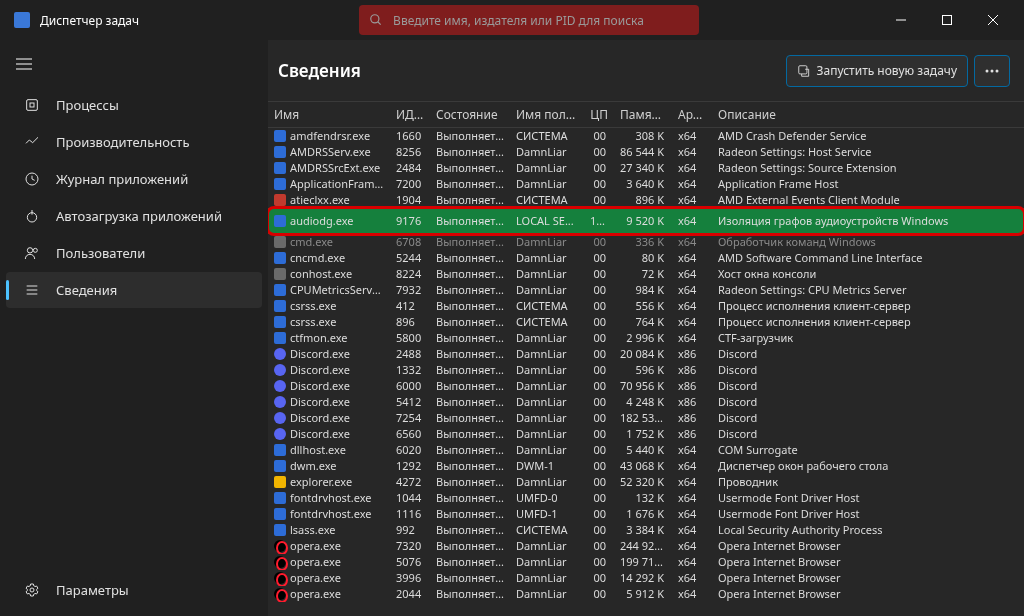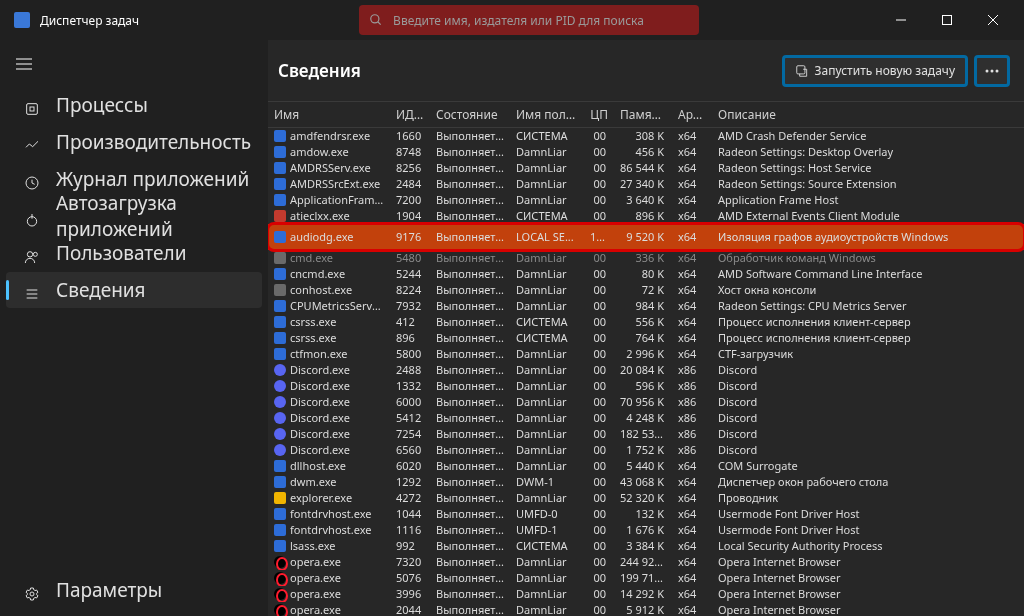--- a/index.html
+++ b/index.html
@@ -49,21 +49,21 @@
     display:flex; flex-direction:column;
   }
   .hamburger { width:40px;height:36px; display:flex; align-items:center; justify-content:center; margin-left:4px; margin-bottom:4px;}
   .nav { flex:1; }
   .nav-item {
     height:36px;
     display:flex; align-items:center;
     padding:0 12px 0 18px;
     gap:16px;
     color:#e0e0e0;
-    font-size:19px;
+    font-size:13px;
     border-radius:4px;
     margin:1px 6px;
   }
   .nav-item.active {
     background:#2d2d2d;
     position:relative;
   }
   .nav-item.active::before{
     content:""; position:absolute; left:0; top:8px; bottom:8px; width:3px;
     background:#4cc2ff; border-radius:2px;
@@ -76,21 +76,21 @@
     height:62px;
     display:flex; align-items:center;
     padding:0 14px 0 10px;
     border-bottom:1px solid #3a3a3a;
   }
   .page-title { font-size:17px; font-weight:600; color:#fff; }
   .header-actions { margin-left:auto; display:flex; gap:6px; align-items:center;}
   .hbtn {
     height:32px; padding:0 10px;
     display:flex; align-items:center; gap:6px;
-    background:#2f2f2f; border:3px solid #0369a1; border-radius:4px;
+    background:#2f2f2f; border:1px solid #0369a1; border-radius:4px;
     font-size:12px; color:#e0e0e0;
   }
   .hbtn-icon{width:14px;height:14px;}
   .more-btn { width:36px; justify-content:center; padding:0;}
   .table-wrap { flex:1; overflow:hidden; }
   table { border-collapse:collapse; width:100%; table-layout:fixed;}
   thead th {
     text-align:left; font-weight:400; color:#cfcfcf; font-size:12px;
     padding:4px 6px; height:22px;
     border-bottom:1px solid #3a3a3a;
@@ -98,21 +98,21 @@
   }
   tbody td {
     padding:0 6px; height:16px; line-height:16px;
     font-size:11px; color:#dcdcdc;
     white-space:nowrap; overflow:hidden; text-overflow:ellipsis;
   }
   tbody tr.highlight {
     outline:3px solid #d80000;
     outline-offset:-1px;
     border-radius:6px;
-    background:#c2410c;
+    background:#15803d;
   }
   tbody tr.highlight td { height:26px; line-height:26px; }
   tbody tr.blurred td { color:#8a8a8a; filter:blur(0.3px); }
   .col-name { width:122px; }
   .col-pid { width:40px; }
   .col-status { width:80px; }
   .col-user { width:74px; }
   .col-cpu { width:30px; text-align:right;}
   .col-mem { width:58px; text-align:right;}
   .col-arch { width:40px; }
@@ -279,30 +279,20 @@
               <td><span class="proc-icon ic-win"></span>amdfendrsr.exe</td>
               <td>1660</td>
               <td>Выполняется</td>
               <td>СИСТЕМА</td>
               <td class="num">00</td>
               <td class="mem">308 K</td>
               <td>x64</td>
               <td>AMD Crash Defender Service</td>
             </tr>
             <tr>
-              <td><span class="proc-icon ic-win"></span>amdow.exe</td>
-              <td>8748</td>
-              <td>Выполняется</td>
-              <td>DamnLiar</td>
-              <td class="num">00</td>
-              <td class="mem">456 K</td>
-              <td>x64</td>
-              <td>Radeon Settings: Desktop Overlay</td>
-            </tr>
-            <tr>
               <td><span class="proc-icon ic-win"></span>AMDRSServ.exe</td>
               <td>8256</td>
               <td>Выполняется</td>
               <td>DamnLiar</td>
               <td class="num">00</td>
               <td class="mem">86 544 K</td>
               <td>x64</td>
               <td>Radeon Settings: Host Service</td>
             </tr>
             <tr>
@@ -340,21 +330,21 @@
               <td>9176</td>
               <td>Выполняется</td>
               <td>LOCAL SE...</td>
               <td class="num">100</td>
               <td class="mem">9 520 K</td>
               <td>x64</td>
               <td>Изоляция графов аудиоустройств Windows</td>
             </tr>
             <tr class="blurred">
               <td><span class="proc-icon ic-gray"></span>cmd.exe</td>
-              <td>5480</td>
+              <td>6708</td>
               <td>Выполняется</td>
               <td>DamnLiar</td>
               <td class="num">00</td>
               <td class="mem">336 K</td>
               <td>x64</td>
               <td>Обработчик команд Windows</td>
             </tr>
             <tr>
               <td><span class="proc-icon ic-win"></span>cncmd.exe</td>
               <td>5244</td>

